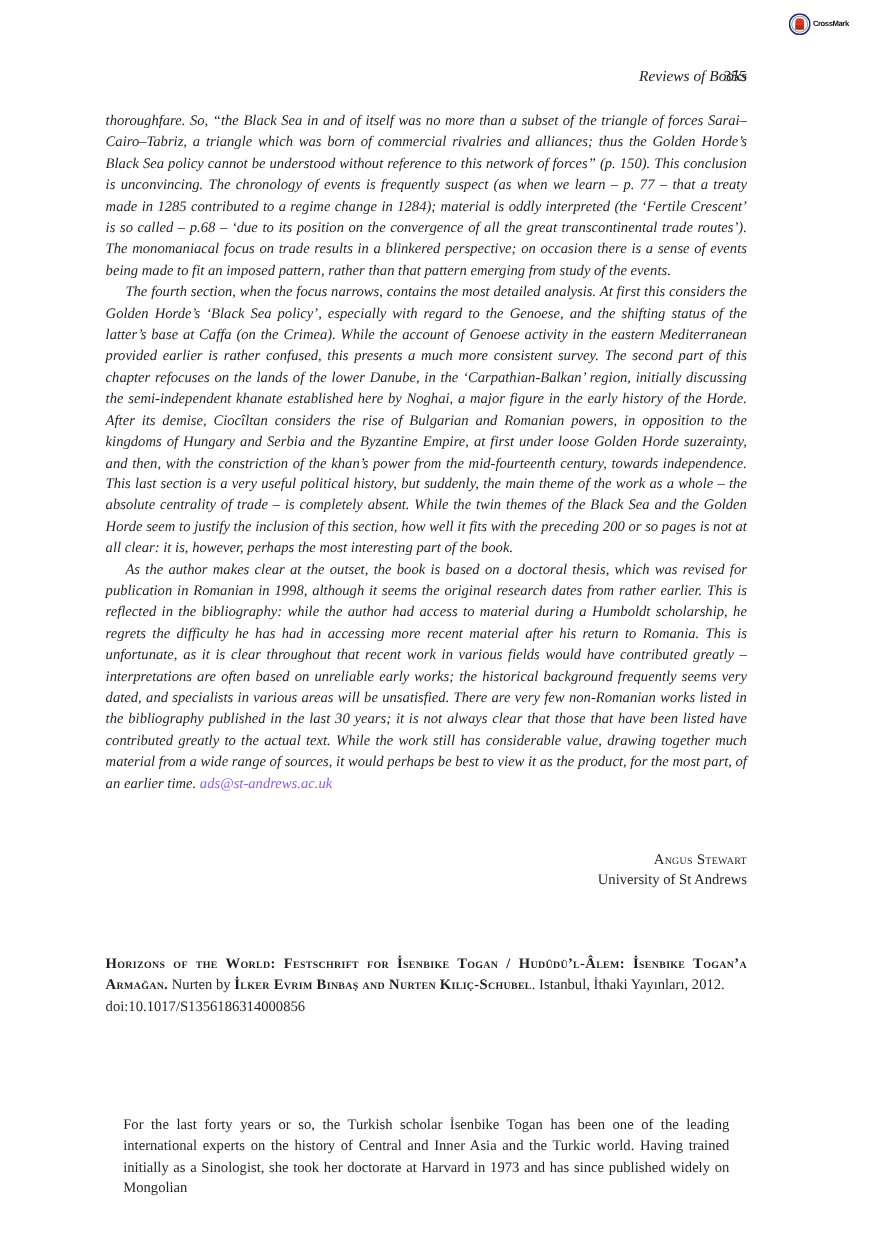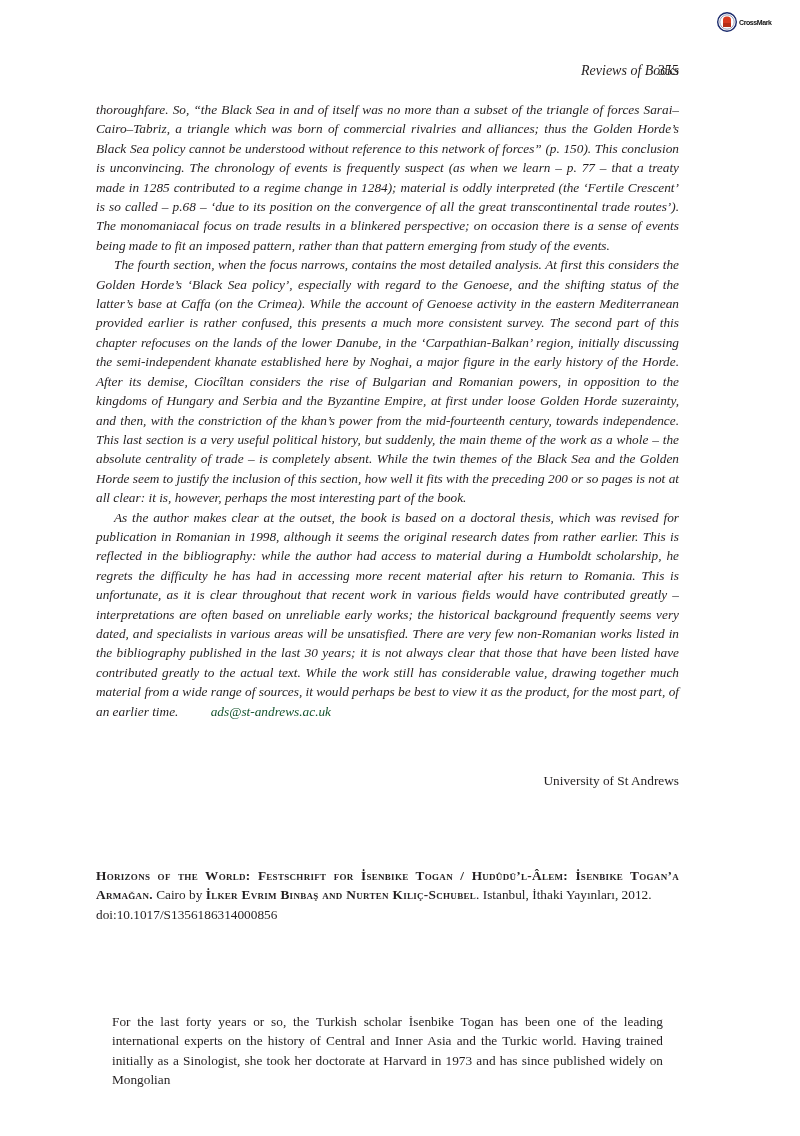--- a/index.html
+++ b/index.html
@@ -27,21 +27,21 @@
     .page-number {
       position: absolute; right: 0; top: 1px; font-size: 14px;
     }
     .body-text {
       position: absolute; left: 96px; top: 100px; width: 583px;
       font-size: 13.3px; line-height: 19.4px; text-align: justify;
       hyphens: none;
     }
     .body-text p { margin: 0; font-style: italic; }
     .body-text p.indent { text-indent: 18px; }
-    .email-link { color: #14532d; text-decoration: none; margin-left: 29px; }
+    .email-link { color: #8b5cf6; text-decoration: none; }
     .signature {
       position: absolute; left: 96px; top: 771px; width: 583px; text-align: right;
       font-size: 13.3px; line-height: 19.4px;
     }
     .sig-name { font-variant: small-caps; letter-spacing: 0.3px; }
     .sig-affil { }
     .book-header {
       position: absolute; left: 96px; top: 866px; width: 583px;
       font-size: 13.3px; line-height: 19.4px; text-align: justify;
     }
@@ -72,23 +72,24 @@
   <span class="page-number">355</span>
 </header>
 
 <main class="body-text">
   <p>thoroughfare. So, “the Black Sea in and of itself was no more than a subset of the triangle of forces Sarai–Cairo–Tabriz, a triangle which was born of commercial rivalries and alliances; thus the Golden Horde’s Black Sea policy cannot be understood without reference to this network of forces” (p. 150). This conclusion is unconvincing. The chronology of events is frequently suspect (as when we learn – p. 77 – that a treaty made in 1285 contributed to a regime change in 1284); material is oddly interpreted (the ‘Fertile Crescent’ is so called – p.68 – ‘due to its position on the convergence of all the great transcontinental trade routes’). The monomaniacal focus on trade results in a blinkered perspective; on occasion there is a sense of events being made to fit an imposed pattern, rather than that pattern emerging from study of the events.</p>
   <p class="indent">The fourth section, when the focus narrows, contains the most detailed analysis. At first this considers the Golden Horde’s ‘Black Sea policy’, especially with regard to the Genoese, and the shifting status of the latter’s base at Caffa (on the Crimea). While the account of Genoese activity in the eastern Mediterranean provided earlier is rather confused, this presents a much more consistent survey. The second part of this chapter refocuses on the lands of the lower Danube, in the ‘Carpathian-Balkan’ region, initially discussing the semi-independent khanate established here by Noghai, a major figure in the early history of the Horde. After its demise, Ciocîltan considers the rise of Bulgarian and Romanian powers, in opposition to the kingdoms of Hungary and Serbia and the Byzantine Empire, at first under loose Golden Horde suzerainty, and then, with the constriction of the khan’s power from the mid-fourteenth century, towards independence. This last section is a very useful political history, but suddenly, the main theme of the work as a whole – the absolute centrality of trade – is completely absent. While the twin themes of the Black Sea and the Golden Horde seem to justify the inclusion of this section, how well it fits with the preceding 200 or so pages is not at all clear: it is, however, perhaps the most interesting part of the book.</p>
   <p class="indent"><span>As the author makes clear at the outset, the book is based on a doctoral thesis, which was revised for publication in Romanian in 1998, although it seems the original research dates from rather earlier. This is reflected in the bibliography: while the author had access to material during a Humboldt scholarship, he regrets the difficulty he has had in accessing more recent material after his return to Romania. This is unfortunate, as it is clear throughout that recent work in various fields would have contributed greatly – interpretations are often based on unreliable early works; the historical background frequently seems very dated, and specialists in various areas will be unsatisfied. There are very few non-Romanian works listed in the bibliography published in the last 30 years; it is not always clear that those that have been listed have contributed greatly to the actual text. While the work still has considerable value, drawing together much material from a wide range of sources, it would perhaps be best to view it as the product, for the most part, of an earlier time.</span> <a class="email-link" href="#">ads@st-andrews.ac.uk</a></p>
 </main>
 
 <div class="signature">
+  <div class="sig-name">Angus Stewart</div>
   <div class="sig-affil">University of St Andrews</div>
 </div>
 
 <section class="book-header">
-  <div><span class="sc">Horizons of the World: Festschrift for İsenbike Togan / Hudûdü’l-Âlem: İsenbike Togan’a Armağan.</span> <span>Cairo by</span> <span class="sc">İlker Evrim Binbaş and Nurten Kılıç-Schubel</span><span>. Istanbul, İthaki Yayınları, 2012.</span></div>
+  <div><span class="sc">Horizons of the World: Festschrift for İsenbike Togan / Hudûdü’l-Âlem: İsenbike Togan’a Armağan.</span> <span>Nurten by</span> <span class="sc">İlker Evrim Binbaş and Nurten Kılıç-Schubel</span><span>. Istanbul, İthaki Yayınları, 2012.</span></div>
   <div>doi:10.1017/S1356186314000856</div>
 </section>
 
 <section class="next-review">
   <p>For the last forty years or so, the Turkish scholar İsenbike Togan has been one of the leading international experts on the history of Central and Inner Asia and the Turkic world. Having trained initially as a Sinologist, she took her doctorate at Harvard in 1973 and has since published widely on Mongolian</p>
 </section>
 
 </body></html>

